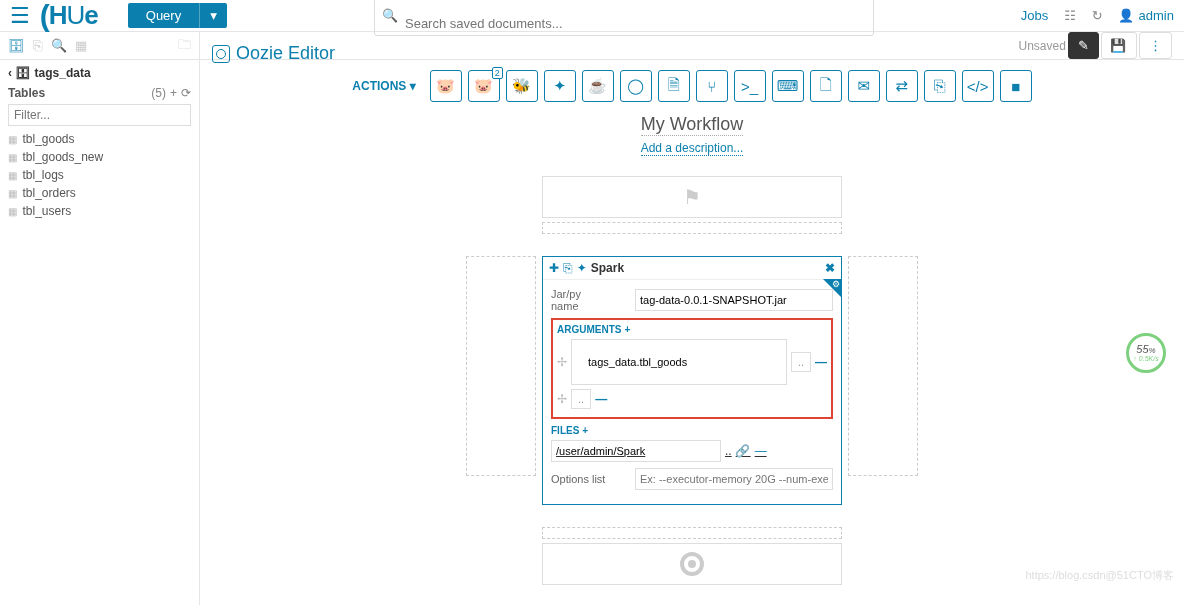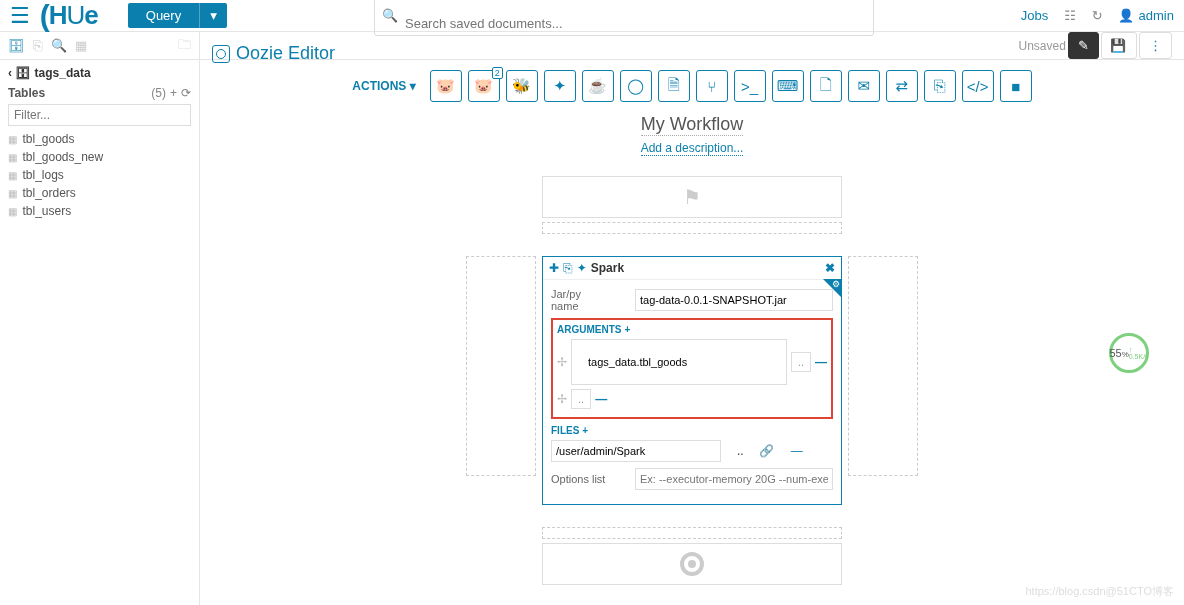--- a/index.html
+++ b/index.html
@@ -58,28 +58,28 @@
 .frow{display:flex;align-items:center;margin-bottom:6px;gap:6px;}
 .frow label{width:58px;color:#666;font-size:11px;}
 .frow input{flex:1;border:1px solid #ddd;padding:4px;font-size:11px;margin-left:20px;}
 .sec-h{color:#0b7fad;font-size:10px;font-weight:bold;display:flex;align-items:center;gap:3px;margin-bottom:4px;}
 .args{border:2px solid #d43;padding:4px;margin-bottom:6px;}
 .args .arow{display:flex;align-items:center;gap:4px;margin-bottom:4px;}
 .args .arow .grip{color:#bbb;cursor:move;}
 .args .arow input{flex:1;border:1px solid #ddd;padding:16px;font-size:11px;}
 .args .arow .dd{border:1px solid #ddd;padding:3px 6px;color:#999;cursor:pointer;font-size:11px;}
 .args .arow .minus{color:#0b7fad;cursor:pointer;font-weight:bold;}
-.files .arow{display:flex;align-items:center;gap:16px;margin-bottom:6px;}
+.files .arow{display:flex;align-items:center;gap:4px;margin-bottom:6px;text-decoration:underline;}
 .files .arow input{flex:1;border:1px solid #ddd;padding:4px;font-size:11px;max-width:170px;}
 .end-circle{width:24px;height:24px;border:4px solid #ccc;border-radius:50%;position:relative;}
 .end-circle::after{content:"";width:8px;height:8px;background:#ccc;border-radius:50%;position:absolute;top:4px;left:4px;}
 .flag{font-size:20px;color:#ccc;}
-.gauge{position:fixed;right:35px;top:calc(50% + 30px);width:40px;height:40px;border:3px solid #7dd07d;border-radius:50%;display:flex;flex-direction:row;align-items:center;justify-content:center;font-size:11px;color:#555;}
+.gauge{position:fixed;right:18px;top:calc(50% + 30px);width:40px;height:40px;border:3px solid #7dd07d;border-radius:50%;display:flex;flex-direction:column;align-items:center;justify-content:center;font-size:11px;color:#555;font-style:italic;}
 .gauge .sub{font-size:7px;color:#7dd07d;}
-.watermark{position:fixed;right:10px;bottom:6px;color:#ddd;font-size:11px;}
+.watermark{position:fixed;right:10px;bottom:22px;color:#ddd;font-size:11px;}
 </style>
 </head>
 <body>
 
 <div class="topbar">
   <span class="ham">☰</span>
   <span class="logo"><span class="paren">(</span>H<span style="font-weight:normal">U</span>e</span>
   <div class="qbtn-group">
     <button class="qbtn">Query</button>
     <button class="qbtn-dd">▾</button>

